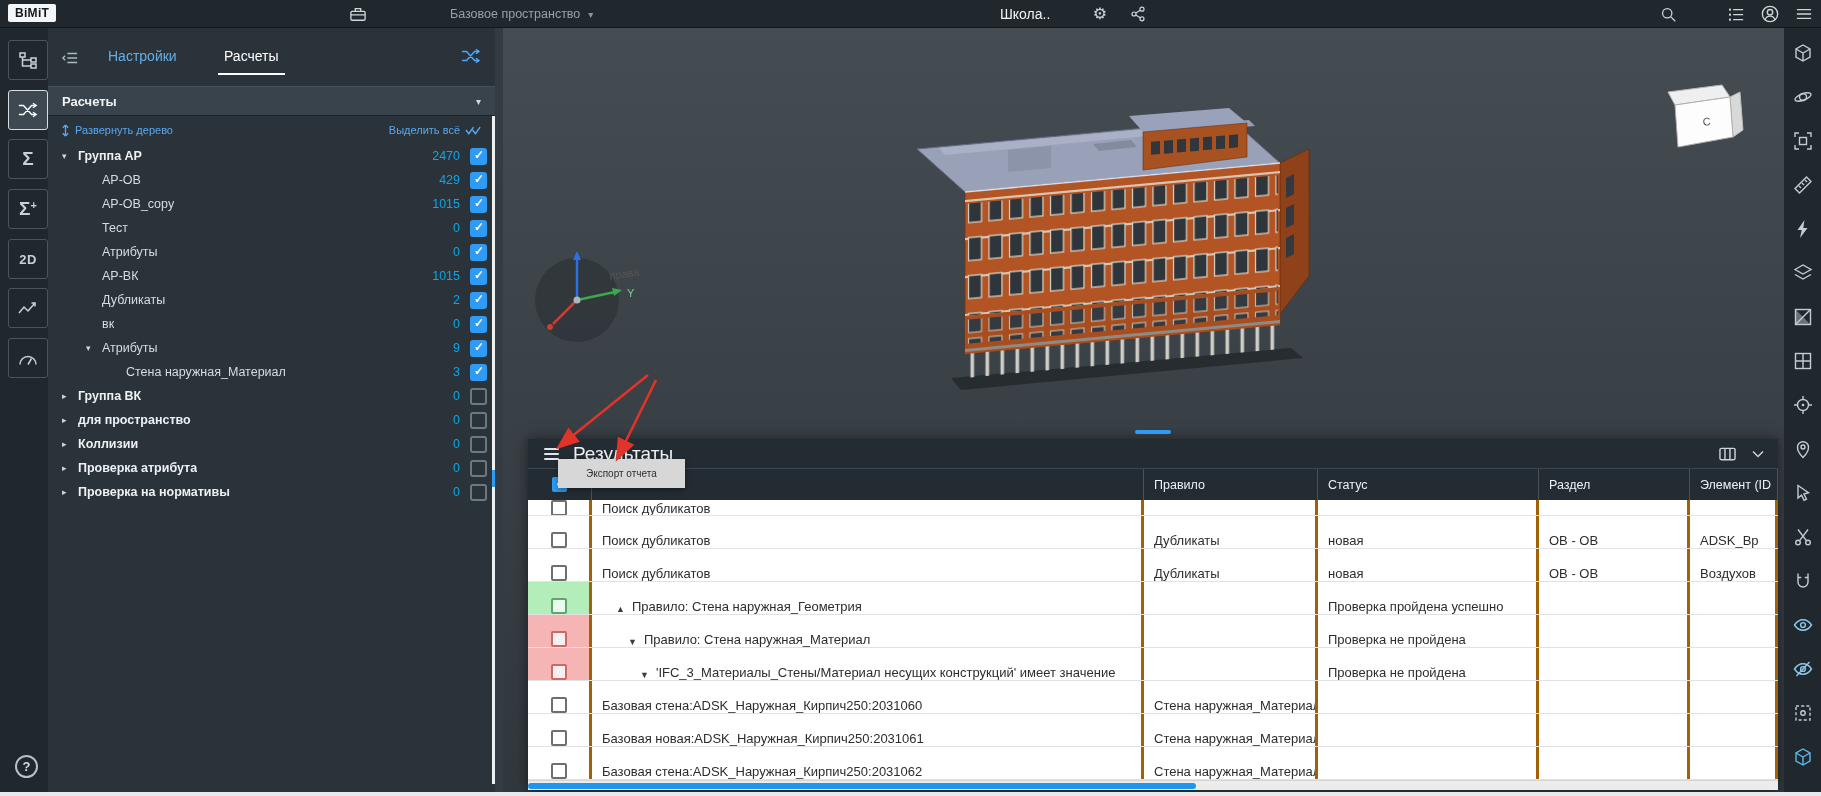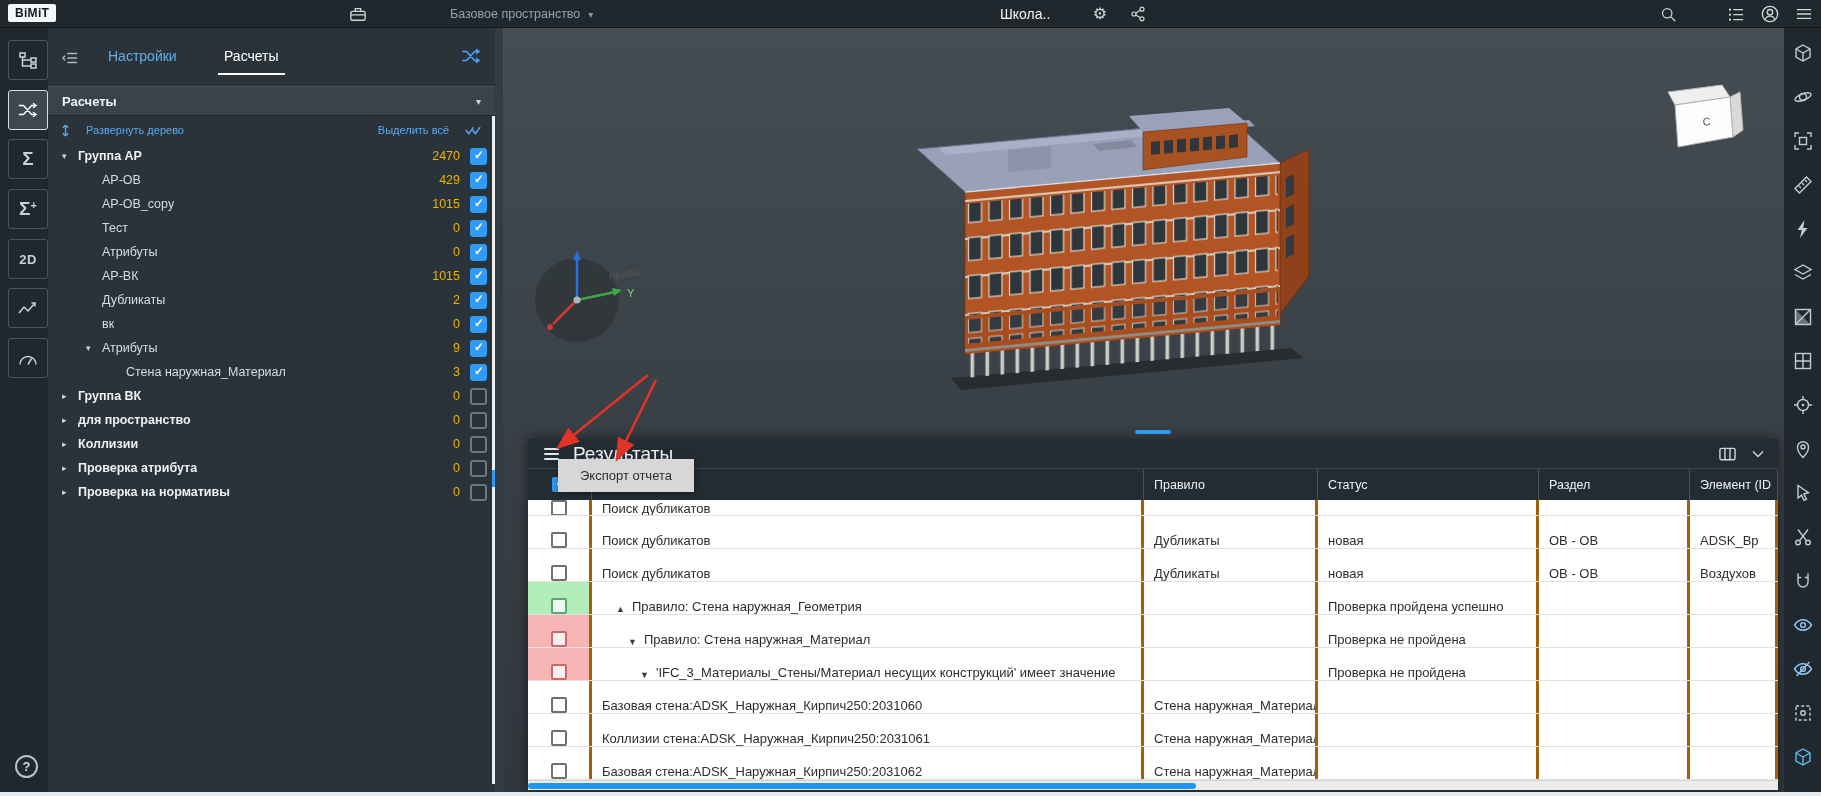--- a/index.html
+++ b/index.html
@@ -34,46 +34,46 @@
   .panel-menu svg{stroke:currentColor;fill:none;stroke-width:1.6}
   .tab{position:absolute;top:20px;font-size:14px;cursor:pointer}
   .tab-settings{left:60px;color:#64aee8}
   .tab-calc{left:176px;color:#fff}
   .tab-calc::after{content:"";position:absolute;left:-6px;right:-6px;bottom:-11px;height:2px;background:#fff}
   .shuffle-top{position:absolute;right:14px;top:20px;color:#4da6ff;cursor:pointer}
   .shuffle-top svg{stroke:currentColor;fill:none;stroke-width:1.6}
   .sec-head{height:30px;background:#39434b;border-top:1px solid #46515a;border-bottom:1px solid #1d2328;display:flex;align-items:center;padding:0 14px;color:#f0f3f5;font-weight:bold;font-size:13px;cursor:pointer}
   .sec-head .car{margin-left:auto;font-weight:normal;font-size:10px;color:#cfd6da}
   .links{height:28px;display:flex;align-items:center;padding:0 13px;font-size:11px;color:#58a8f0}
-  .links .lnk{display:flex;align-items:center;gap:16px;cursor:pointer}
+  .links .lnk{display:flex;align-items:center;gap:5px;cursor:pointer}
   .links .lnk svg{stroke:#58a8f0;fill:none;stroke-width:1.5}
   .links .rightlnk{margin-left:auto}
   .tree{position:relative}
   .trow{height:24px;display:flex;align-items:center;font-size:12.5px;color:#d6dcdf;padding-right:8px;cursor:pointer}
   .tcaret{flex:0 0 16px;width:16px;font-size:9px;color:#cfd6da;text-align:left}
   .lvl0{padding-left:14px}
   .lvl0 .tlabel{font-weight:bold;color:#edf1f4}
   .lvl1{padding-left:54px}
   .lvl1c{padding-left:38px}
   .lvl2{padding-left:78px}
   .tlabel{white-space:nowrap;overflow:hidden}
-  .tcount{margin-left:auto;color:#eab308;margin-right:10px;font-weight:normal}
+  .tcount{margin-left:auto;color:#0ea5e9;margin-right:10px;font-weight:normal}
   .cb{flex:0 0 17px;width:17px;height:17px;border:2px solid #6d787f;border-radius:3px;position:relative;background:transparent}
   .cb.on{background:#2e9cf4;border-color:#2e9cf4}
   .cb.on::after{content:"✓";position:absolute;left:2px;top:-2px;color:#fff;font-size:12px;font-weight:bold}
   .panel-sb{position:absolute;right:0;top:88px;bottom:8px;width:3px;background:#eef1f3}
   .panel-sb-thumb{position:absolute;right:0;top:442px;width:3px;height:17px;background:#2e9cf4}
 
   
   .viewport{position:absolute;left:503px;top:28px;width:1281px;bottom:4px;background:linear-gradient(180deg,#454c52 0%,#3a4147 45%,#30373d 100%);z-index:1}
   .scene{position:absolute;left:0;top:0;width:100%;height:100%}
   .arrows{position:absolute;left:0;top:0;width:100%;height:100%;z-index:60;pointer-events:none}
 
   
-  .tooltip{position:absolute;left:55px;top:431px;z-index:40;background:#d7d7d7;color:#2e2e2e;font-size:13px;padding:9px 22px;box-shadow:0 2px 6px rgba(0,0,0,.4);white-space:nowrap}
+  .tooltip{position:absolute;left:55px;top:431px;z-index:40;background:#d7d7d7;color:#2e2e2e;font-size:10px;padding:9px 28px;box-shadow:0 2px 6px rgba(0,0,0,.4);white-space:nowrap}
 
   
   .bpanel{position:absolute;left:25px;top:411px;width:1250px;height:351px;z-index:20;box-shadow:0 0 12px rgba(0,0,0,.5);background:#fff}
   .handle{position:absolute;top:-9px;left:50%;margin-left:-18px;width:36px;height:4px;background:#2e9cf4;border-radius:2px;cursor:row-resize}
   .bhead{height:29px;background:#242c33;display:flex;align-items:center;color:#edf1f3;position:relative}
   .burger{margin-left:16px;cursor:pointer}
   .burger i{display:block;width:15px;height:2px;background:#dfe5e9;margin:3px 0;border-radius:1px}
   .btitle{margin-left:14px;font-size:19px;white-space:nowrap}
   .bhr{margin-left:auto;margin-right:14px;display:flex;align-items:center;gap:16px}
   .bico{color:#cdd5da;cursor:pointer;display:flex;align-items:center}
@@ -531,21 +531,21 @@
           <div class="cell">Стена наружная_Материал</div>
           <div class="cell"></div>
           <div class="cell"></div>
           <div class="cell"></div>
         </div>
         <div class="row grid6">
           <div class="cell cbc">
               <span class="cbx"></span>
             </div>
           <div class="cell">
-              <span>Коллизии стена:ADSK_Наружная_Кирпич250:2031061</span>
+              <span>Базовая новая:ADSK_Наружная_Кирпич250:2031061</span>
             </div>
           <div class="cell">Стена наружная_Материал</div>
           <div class="cell"></div>
           <div class="cell"></div>
           <div class="cell"></div>
         </div>
         <div class="row grid6">
           <div class="cell cbc">
               <span class="cbx"></span>
             </div>

